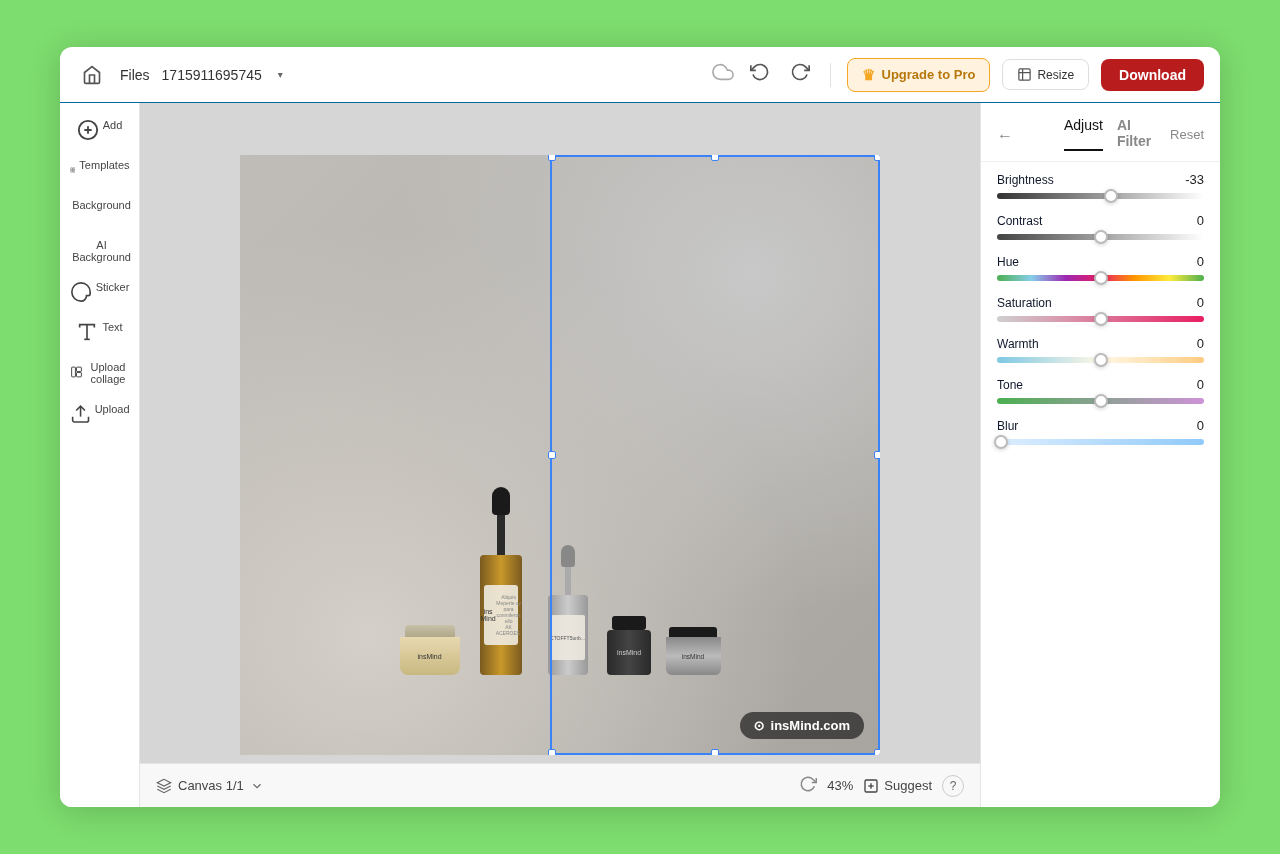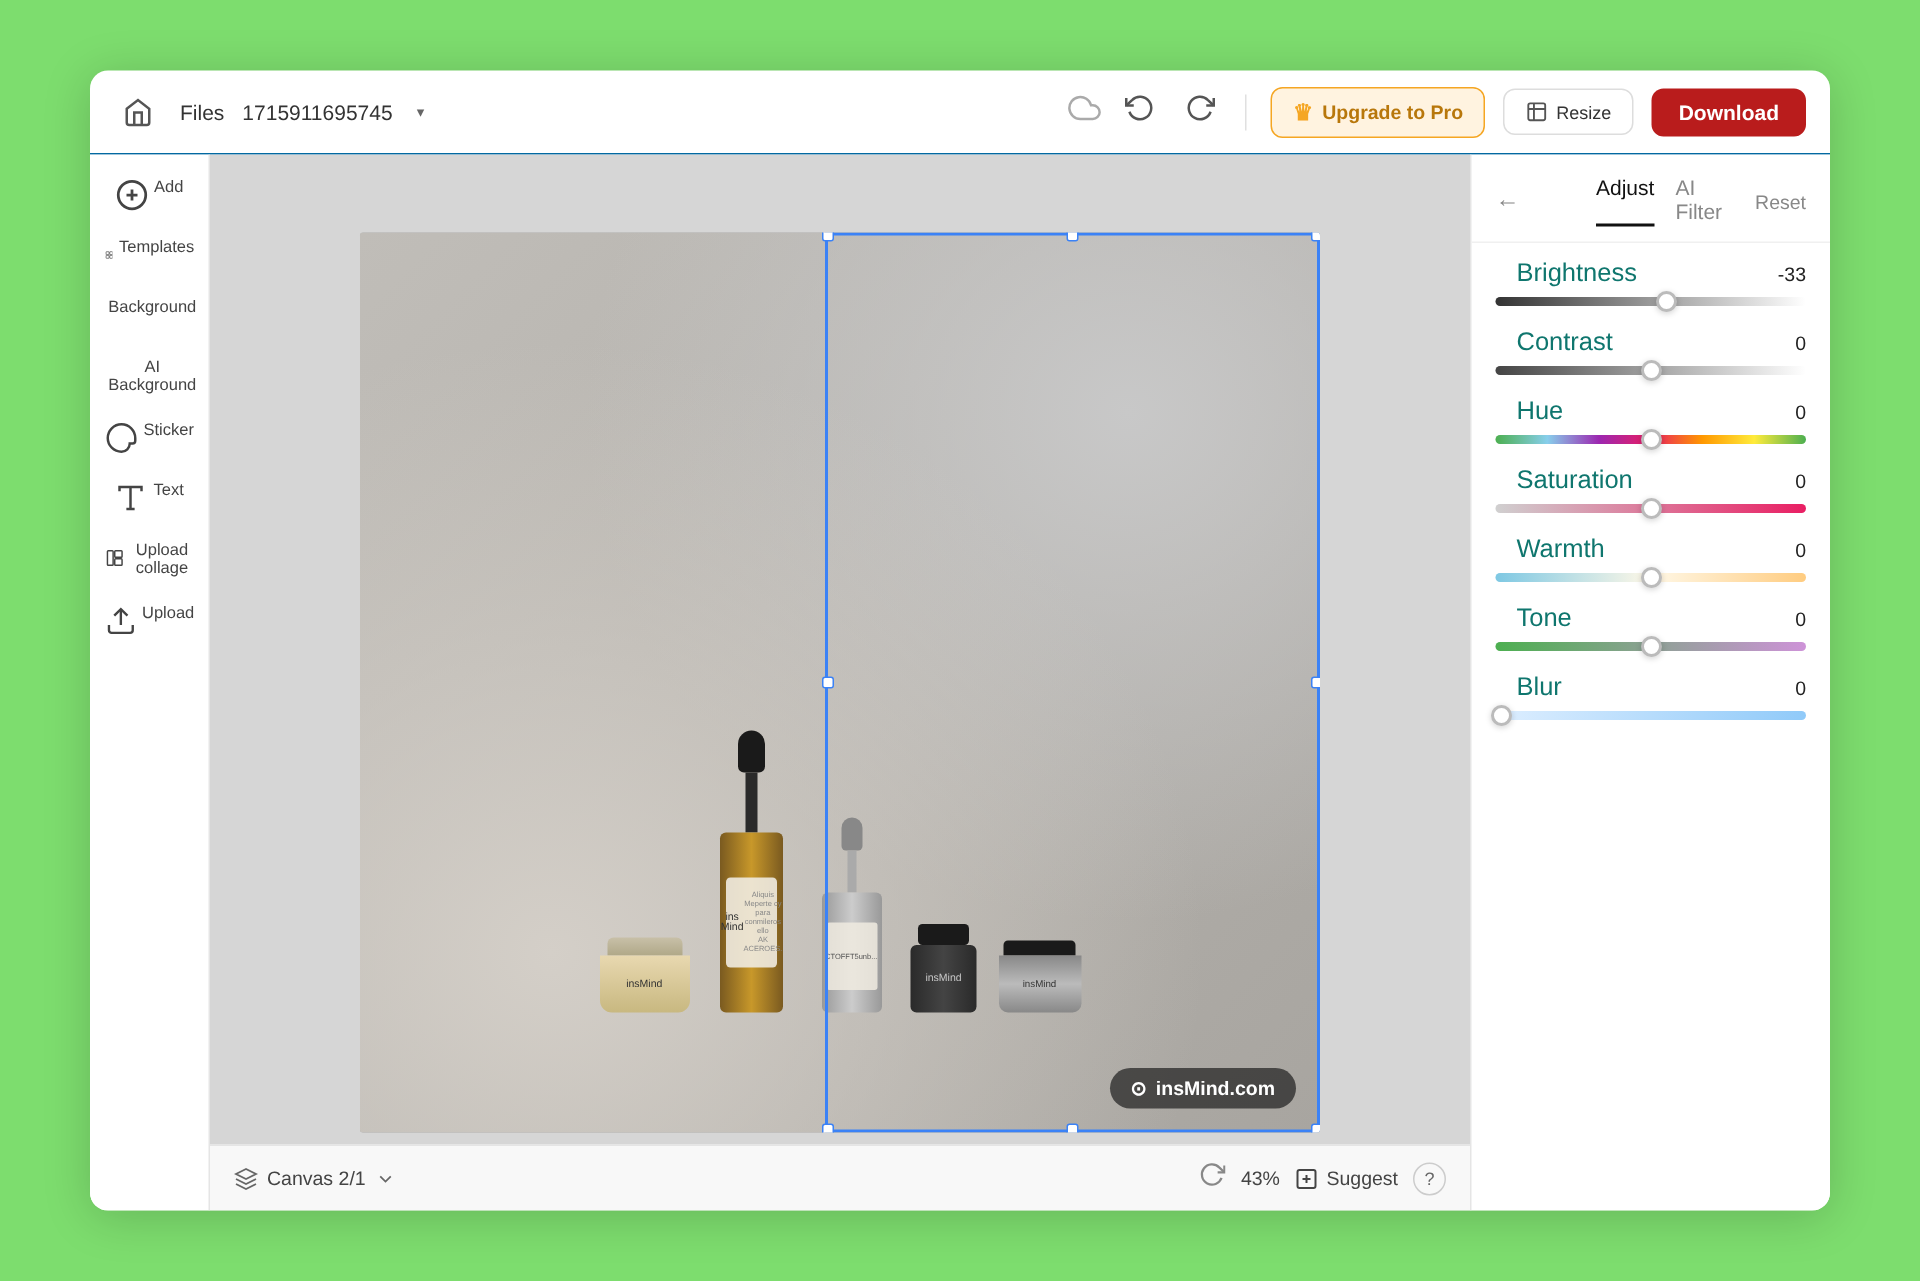--- a/index.html
+++ b/index.html
@@ -253,20 +253,21 @@
     }
     .panel-tabs {
       display: flex;
       gap: 14px;
     }
     .panel-tab {
       font-size: 14px;
       color: #888;
       cursor: pointer;
       padding-bottom: 2px;
+      font-weight: bold;
     }
     .panel-tab.active {
       color: #111;
       font-weight: 400;
       border-bottom: 2px solid #111;
       margin-left: 41px;
     }
     .panel-reset {
       margin-left: auto;
       font-size: 13px;
@@ -283,23 +284,22 @@
       display: flex;
       flex-direction: column;
       gap: 6px;
     }
     .adjust-label-row {
       display: flex;
       align-items: center;
       justify-content: space-between;
     }
     .adjust-label {
-      font-size: 17px;
-      color: #0f766e;
-      margin-left: 14px;
+      font-size: 12px;
+      color: #0f172a;
     }
     .adjust-value {
       font-size: 13px;
       color: #222;
     }
     .slider-track {
       width: 100%;
       height: 6px;
       border-radius: 3px;
       position: relative;
@@ -656,21 +656,21 @@
         </div>
       </div>
 
       <div class="bottom-bar">
         <div class="canvas-info">
           <svg width="16" height="16" viewBox="0 0 24 24" fill="none" stroke="#666" stroke-width="1.8">
               <polygon points="12 2 2 7 12 12 22 7 12 2"></polygon>
               <polyline points="2 17 12 22 22 17"></polyline>
               <polyline points="2 12 12 17 22 12"></polyline>
             </svg>
-          <span>Canvas 2/1</span>
+          <span>Canvas 1/1</span>
           <svg width="14" height="14" viewBox="0 0 24 24" fill="none" stroke="#666" stroke-width="2">
               <polyline points="6 9 12 15 18 9"></polyline>
             </svg>
         </div>
         <div class="bottom-spacer"></div>
         <div style="color:#888;">
           <svg width="18" height="18" viewBox="0 0 24 24" fill="none" stroke="#888" stroke-width="2">
               <polyline points="23 4 23 10 17 10"></polyline>
               <path d="M20.49 15a9 9 0 11-2.12-9.36L23 10"></path>
             </svg>

